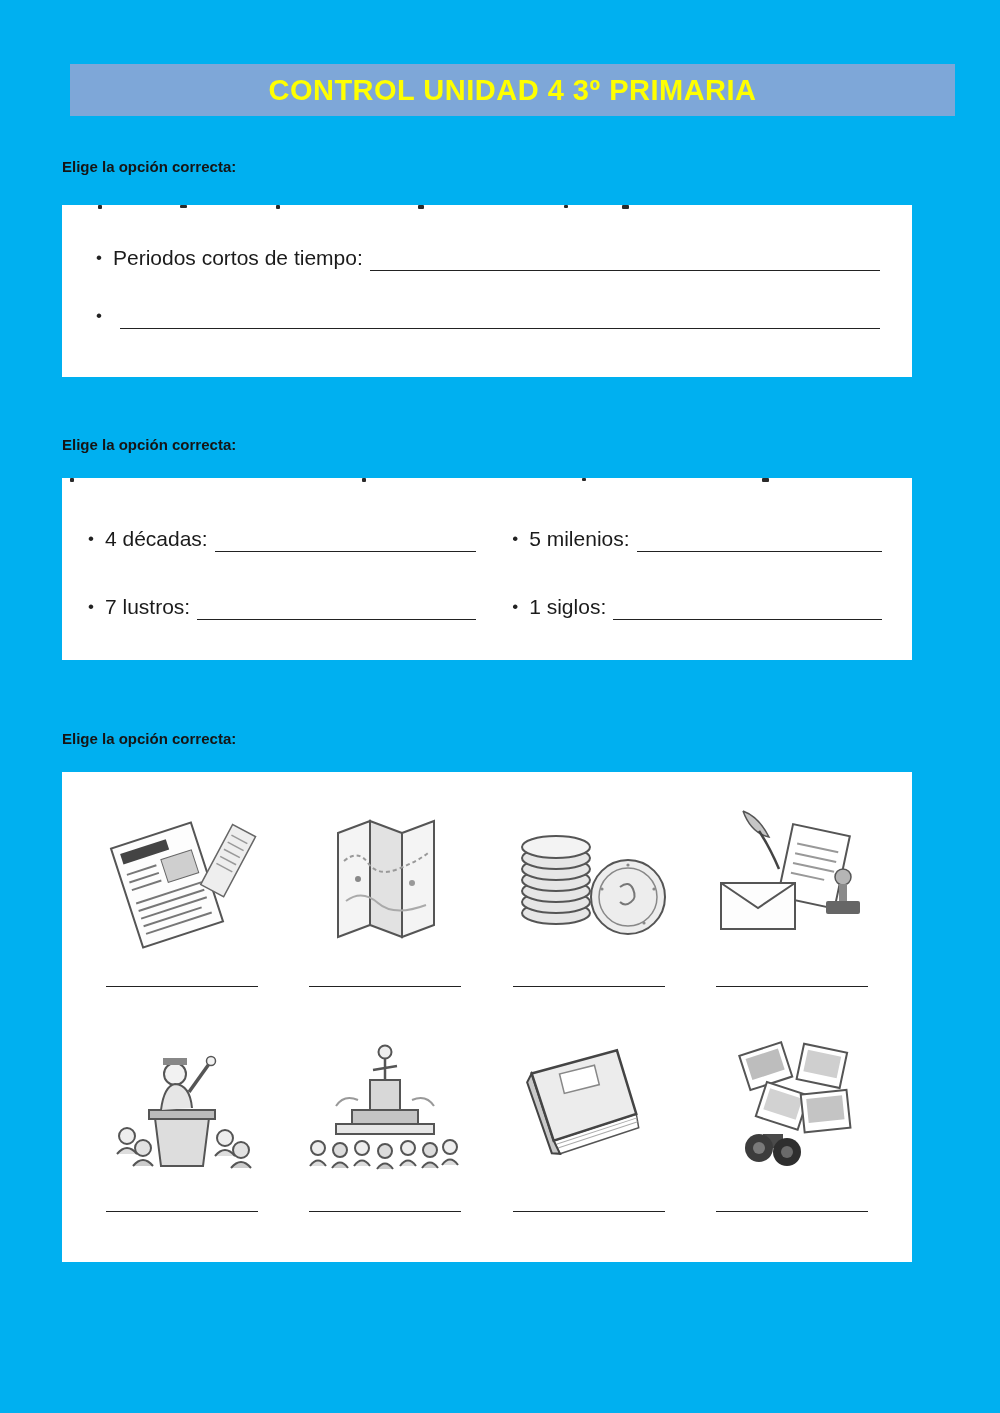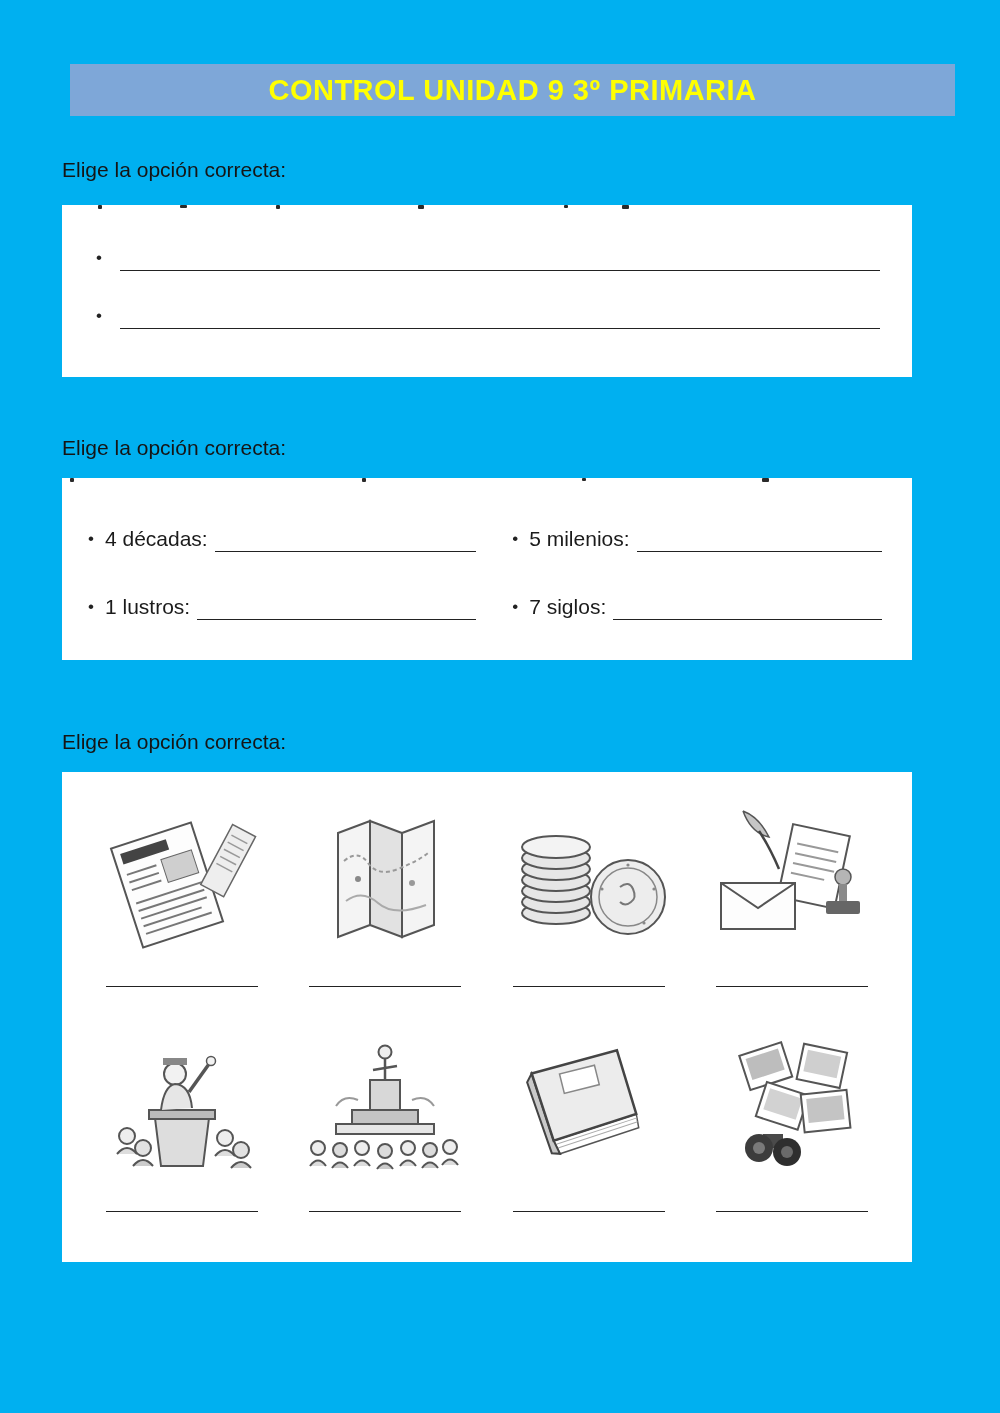--- a/index.html
+++ b/index.html
@@ -24,22 +24,22 @@
   .banner-title {
     color: #ffff00;
     font-size: 29px;
     font-weight: bold;
     letter-spacing: 0.5px;
   }
   
   .heading {
     position: absolute;
     left: 62px;
-    font-size: 21px;
-    font-weight: normal;
+    font-size: 15px;
+    font-weight: bold;
     color: #151515;
   }
   .h1 { top: 158px; }
   .h2 { top: 436px; }
   .h3 { top: 730px; }
   
   .qbox {
     position: absolute;
     left: 62px;
     width: 850px;
@@ -115,35 +115,36 @@
     margin-top: 14px;
     cursor: text;
   }
 </style>
 </head>
 <body>
 
 <div class="page">
 
   <div class="banner">
-    <span class="banner-title">CONTROL UNIDAD 9 3º PRIMARIA</span>
+    <span class="banner-title">CONTROL UNIDAD 4 3º PRIMARIA</span>
   </div>
 
   <div class="heading h1">Elige la opción correcta:</div>
   <div class="qbox box1">
     <div class="frags">
       <span class="frag a"></span>
         <span class="frag b"></span>
         <span class="frag c"></span>
       <span class="frag d"></span>
         <span class="frag e"></span>
         <span class="frag f"></span>
     </div>
     <div class="row">
       <span class="bullet">•</span>
+      <span class="lbl">Periodos cortos de tiempo:</span>
       <span class="ansline"></span>
     </div>
     <div class="row">
       <span class="bullet">•</span>
       <span class="ansline"></span>
     </div>
   </div>
 
   <div class="heading h2">Elige la opción correcta:</div>
   <div class="qbox box2">
@@ -159,26 +160,26 @@
         <span class="lbl">4 décadas:</span>
         <span class="ansline"></span>
       </div>
       <div class="row">
         <span class="bullet">•</span>
         <span class="lbl">5 milenios:</span>
         <span class="ansline"></span>
       </div>
       <div class="row">
         <span class="bullet">•</span>
-        <span class="lbl">1 lustros:</span>
+        <span class="lbl">7 lustros:</span>
         <span class="ansline"></span>
       </div>
       <div class="row">
         <span class="bullet">•</span>
-        <span class="lbl">7 siglos:</span>
+        <span class="lbl">1 siglos:</span>
         <span class="ansline"></span>
       </div>
     </div>
   </div>
 
   <div class="heading h3">Elige la opción correcta:</div>
   <div class="qbox box3">
     <div class="grid4">
 
       <div class="imgcell">

